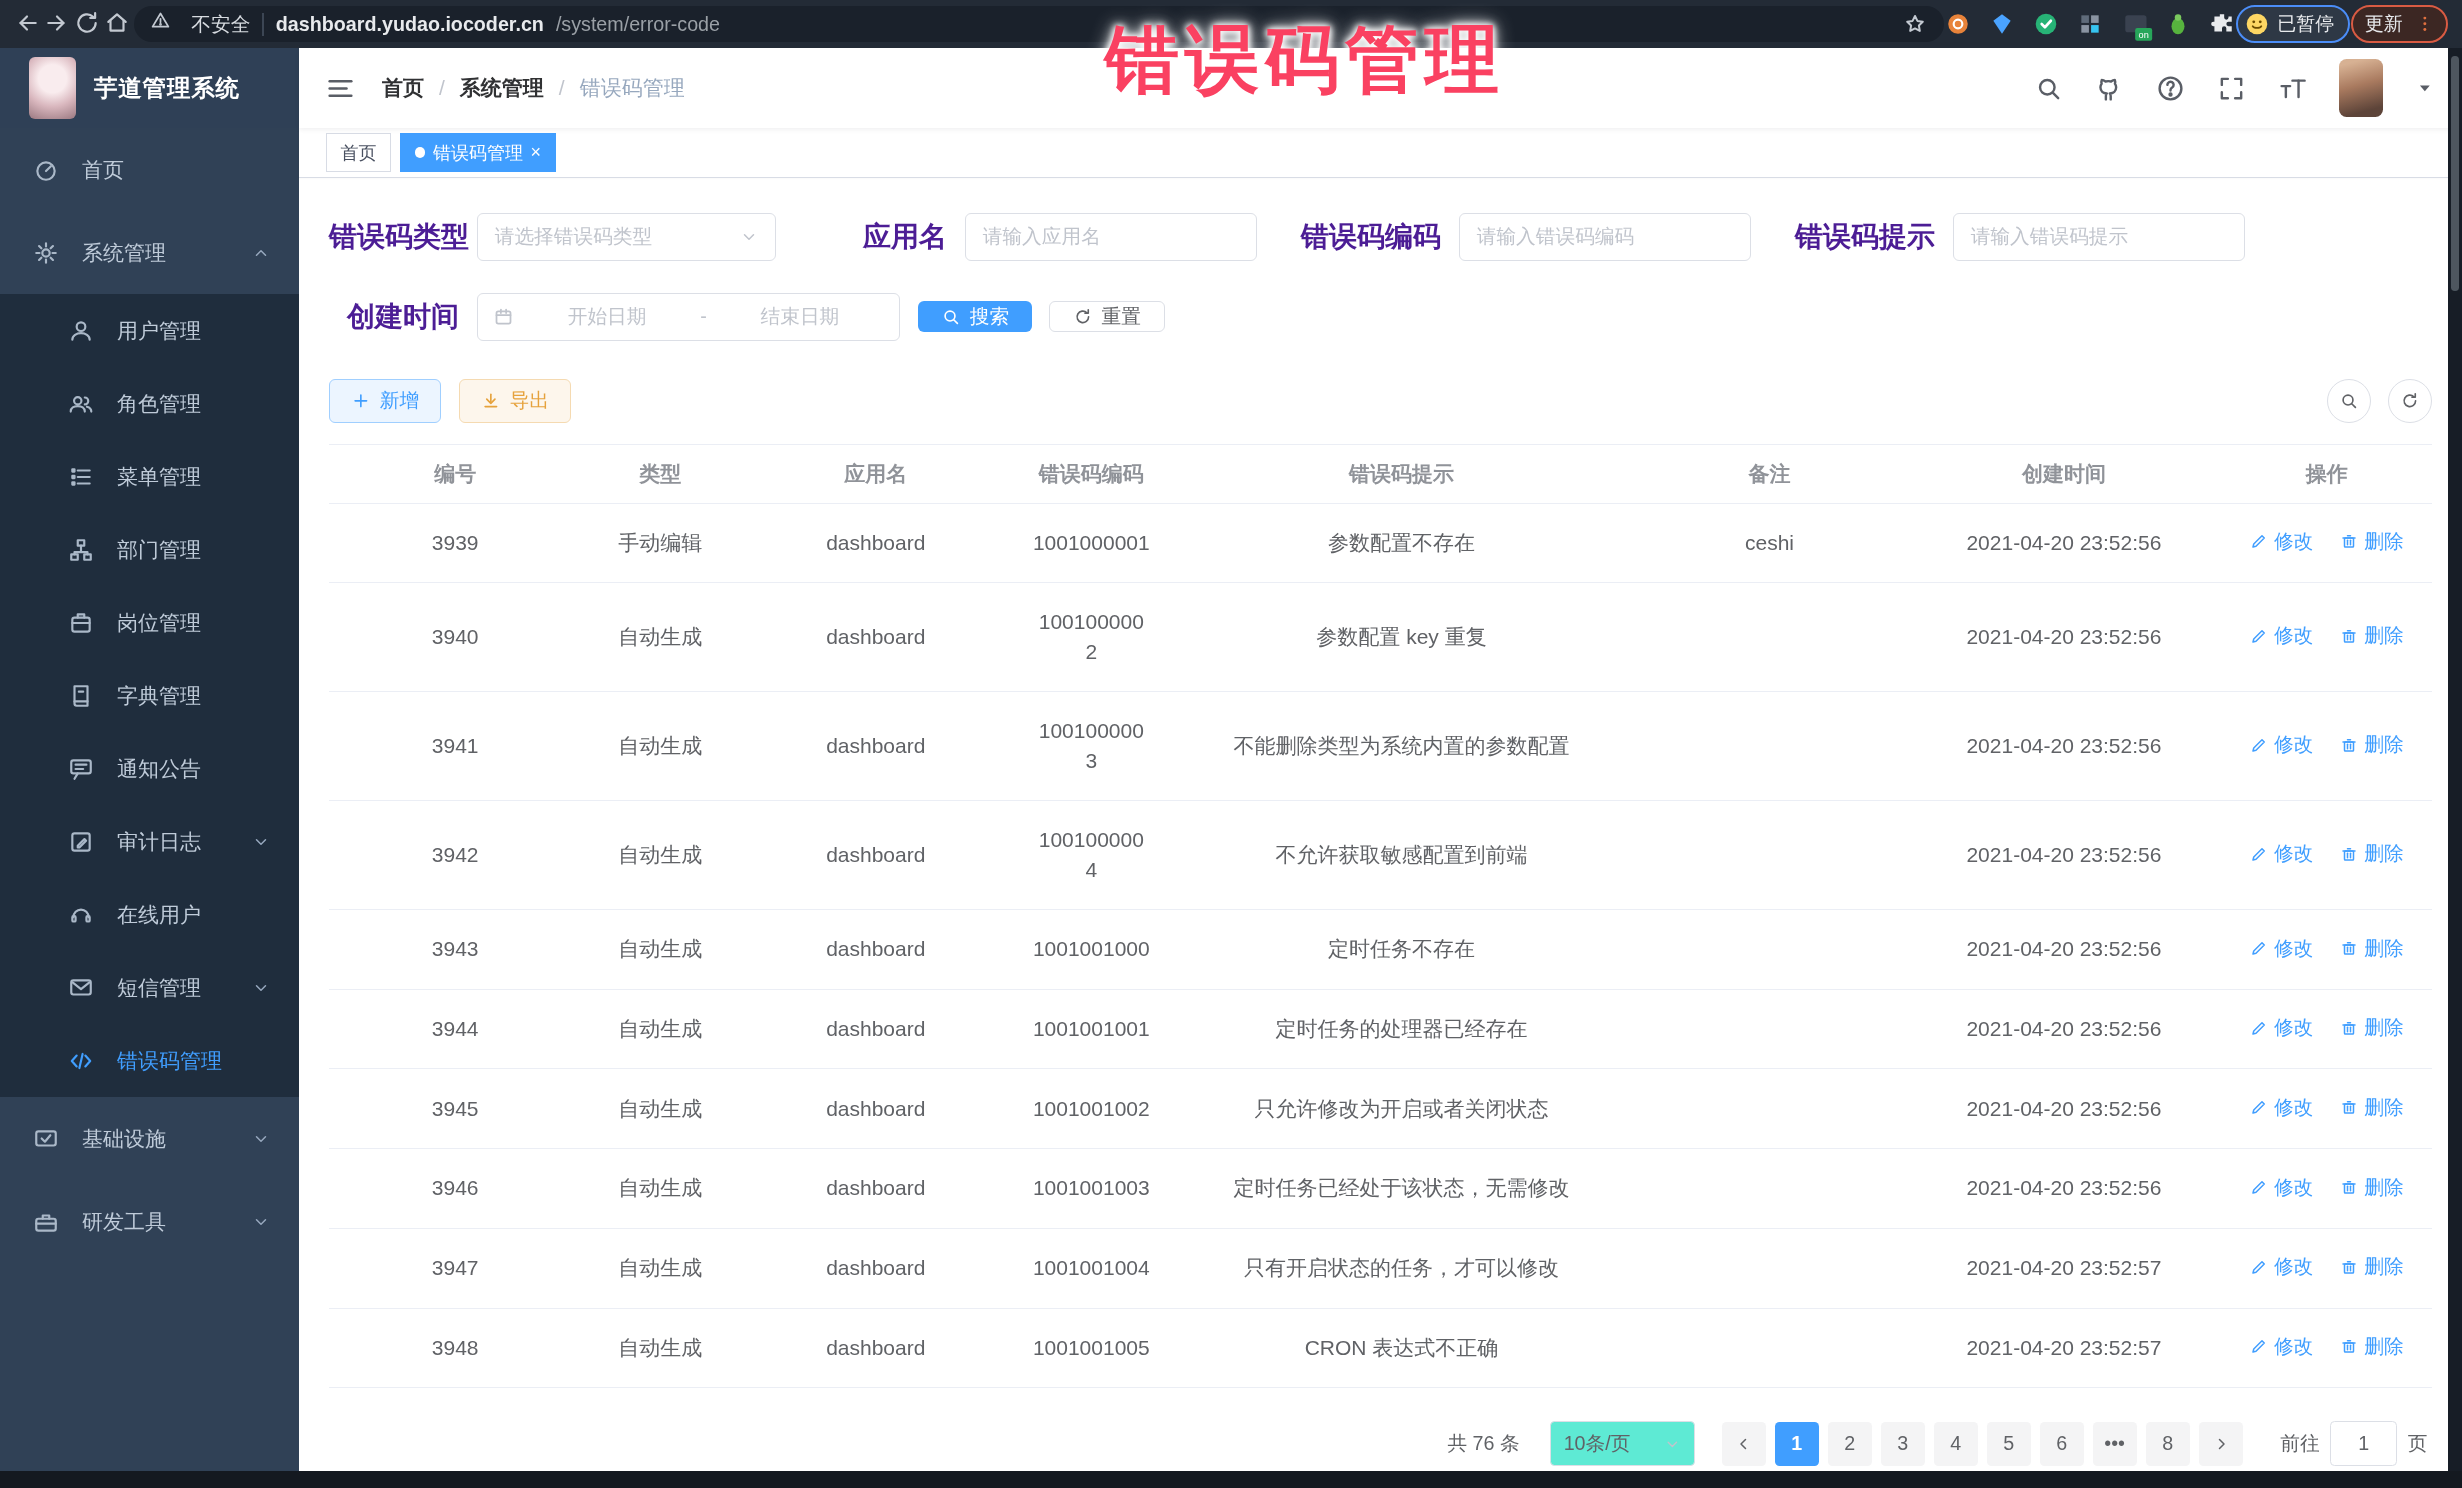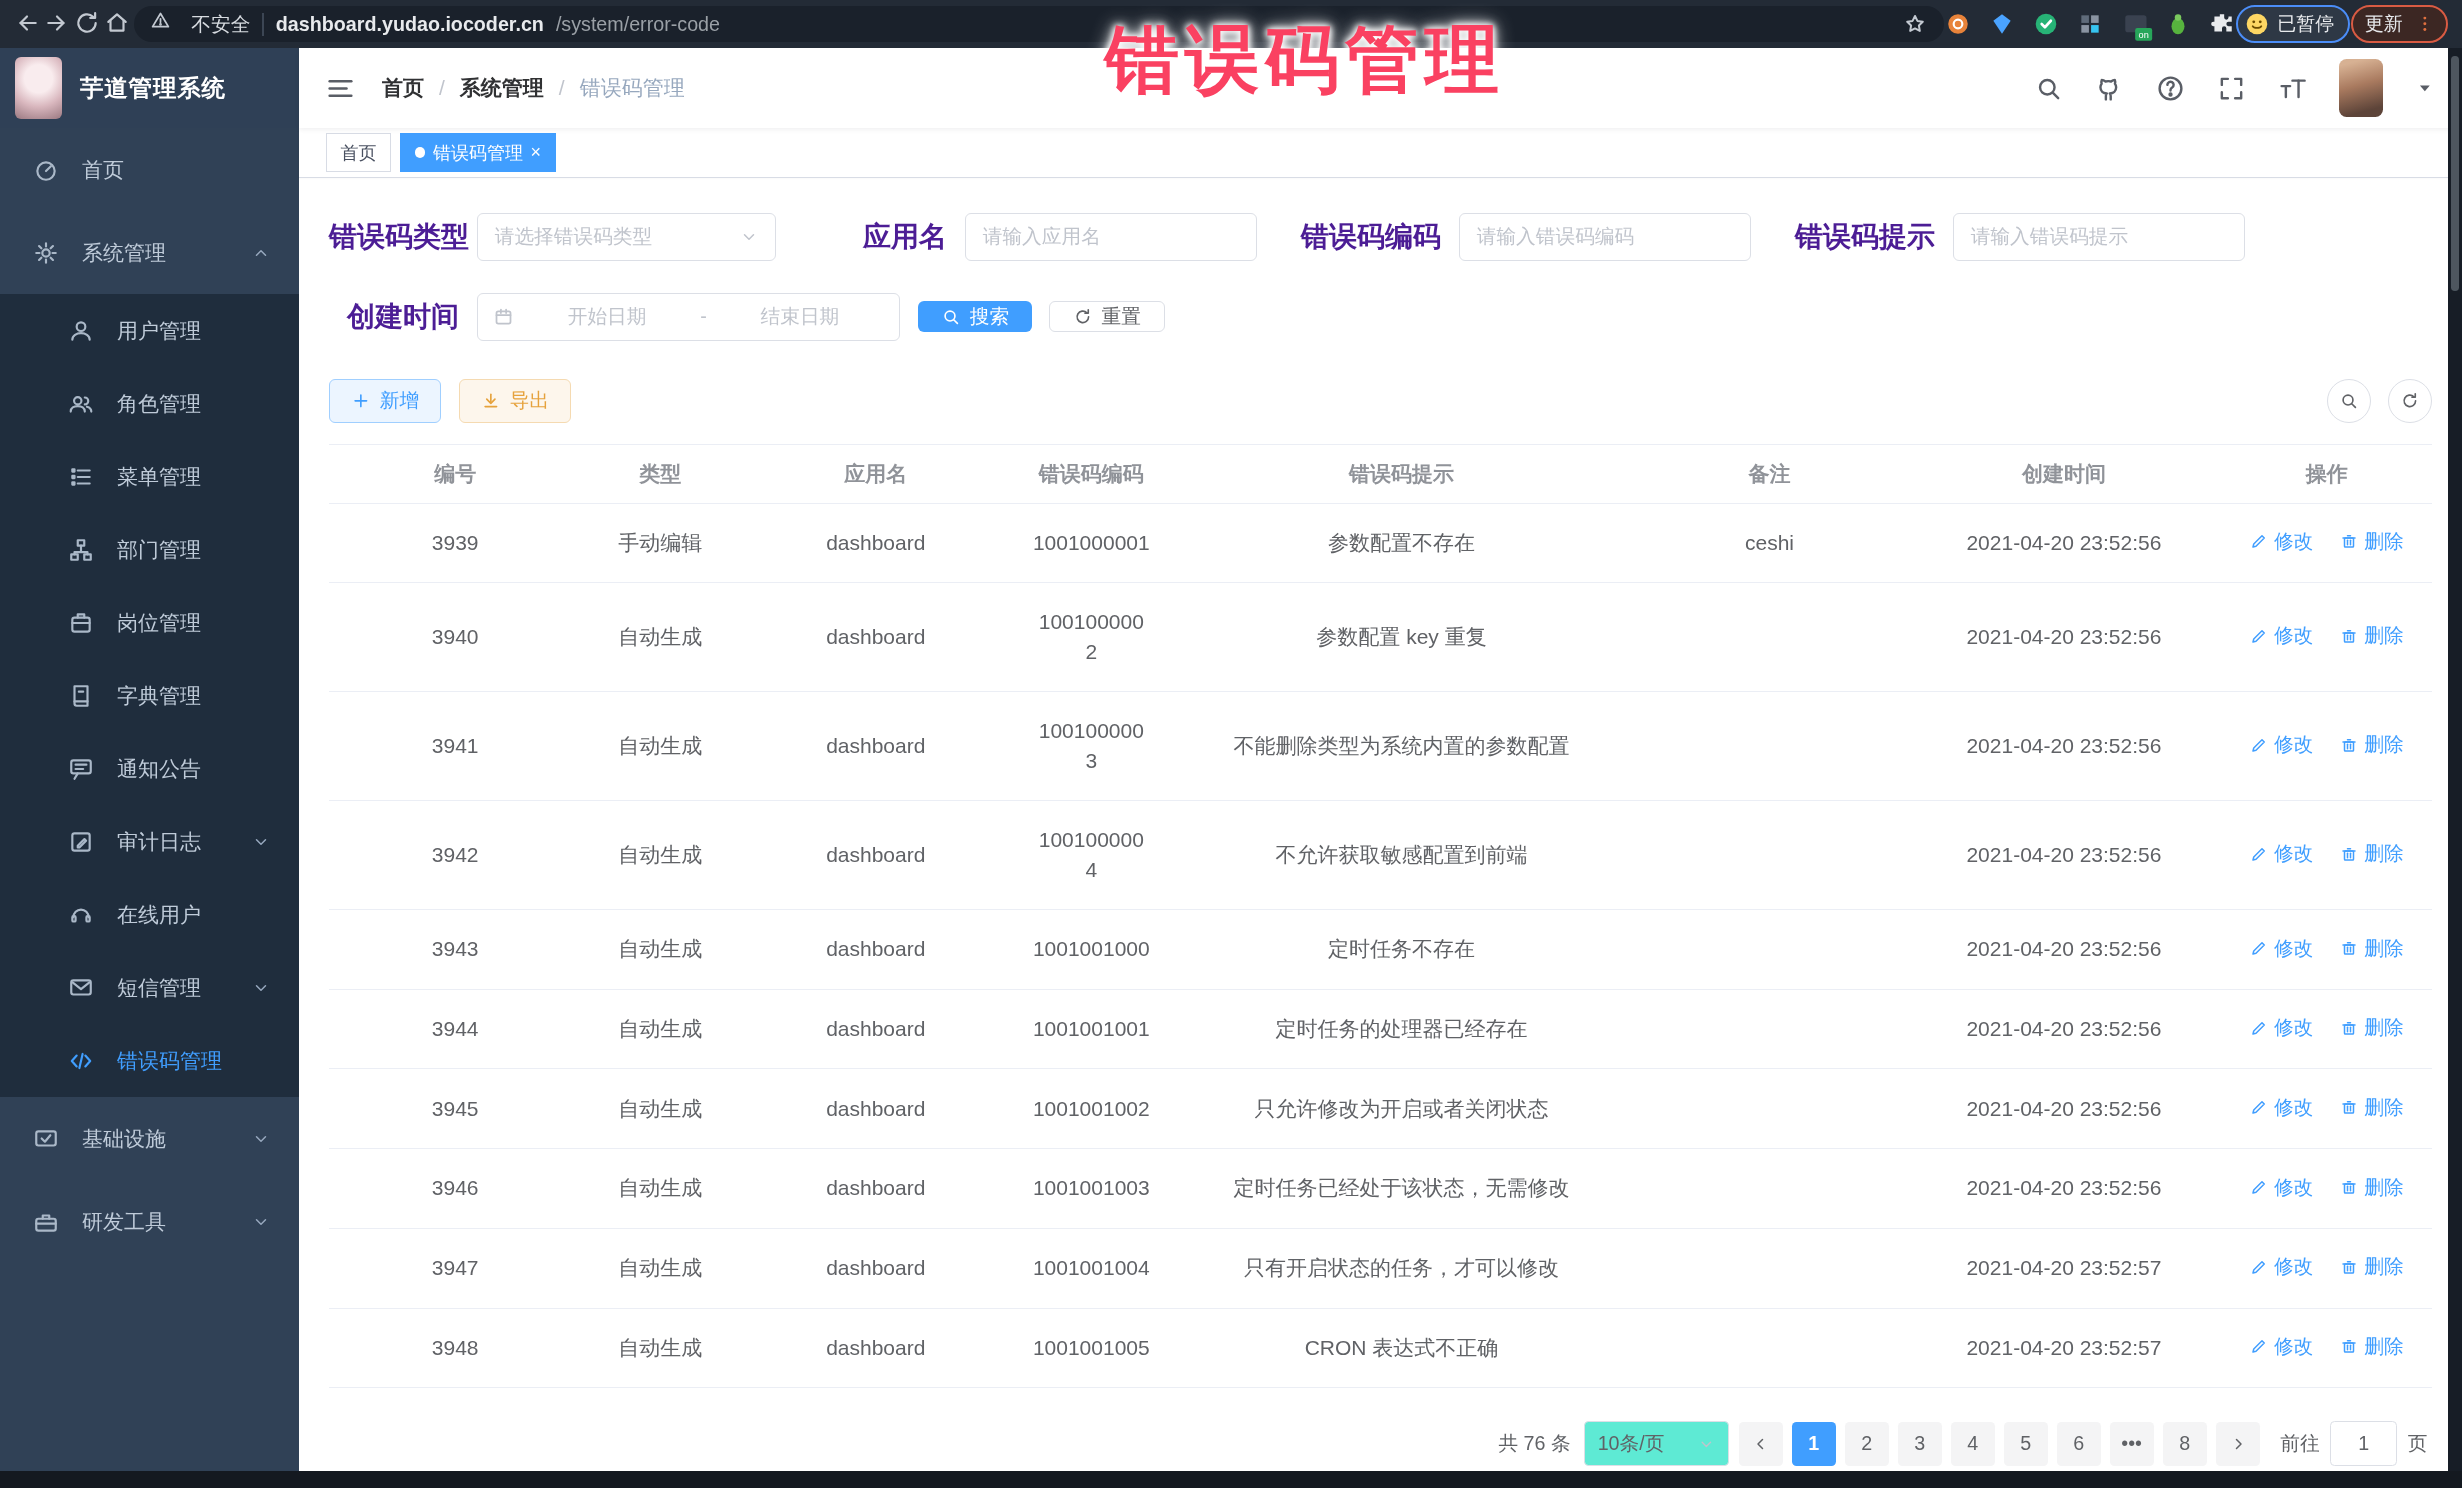--- a/index.html
+++ b/index.html
@@ -22,21 +22,21 @@
     display:flex; align-items:center; gap:7.6px; padding:0 13.6px 0 6px; color:#e8eaed; font-size:19px; flex:none; }
   .update-pill { height:38px; border:2.3px solid #d95b43; border-radius:20.5px; background:#3c2723;
     display:flex; align-items:center; gap:12px; padding:0 12px; color:#e6e8eb; font-size:19px; flex:none; }
   .kebab-ic { width:19.7px; height:19.7px; font-size:19.7px; }
 
   
   .shell { display:flex; height:1423px; position:relative; }
 
   
   .sidebar { width:299px; background:#304156; flex:none; display:flex; flex-direction:column; }
-  .logo-row { height:80px; display:flex; align-items:center; padding-left:15px; gap:18px; background:#2f4056; }
+  .logo-row { height:80px; display:flex; align-items:center; padding-left:29px; gap:18px; background:#2f4056; }
   .logo-img { width:47px; height:62px; border-radius:6px;
     background:radial-gradient(circle at 50% 35%, #f9ecee 0 30%, #d9b7be 60%, #9a7880); flex:none; }
   .logo-title { color:#fff; font-size:23.5px; font-weight:700; letter-spacing:0.8px; }
   .nav { flex:1; overflow:hidden; }
   .nav-item { display:flex; align-items:center; color:#bfcbd9; font-size:21px; cursor:pointer; }
   .nav-item .ic { font-size:26px; margin-right:23px; color:#aab8c8; flex:none; }
   .nav-item.lvl1 { height:83px; padding-left:33px; }
   .nav-item.lvl2 { height:73px; padding-left:68px; background:#1f2d3d; }
   .nav-item .chev { margin-left:auto; margin-right:29px; font-size:18px; color:#97a8be; }
   .nav-item.active { color:#409EFF; }
@@ -103,21 +103,21 @@
     font-size:21px; color:#909399; font-weight:600; text-align:center; }
   td { border-bottom:1.5px solid #ebeef5; padding:23.5px 6px; font-size:21px; color:#606266;
     text-align:center; line-height:1.45; }
   td.code-cell { white-space:pre-line; }
   .op-link { color:#409EFF; display:inline-flex; align-items:center; gap:6px; margin:0 10.6px;
     font-size:19.7px; cursor:pointer; }
   .op-link .oic { font-size:18px; }
 
   
   .pagination { margin-top:33px; display:flex; align-items:center; justify-content:flex-end;
-    gap:10px; font-size:19.7px; color:#606266; padding-right:4.5px; }
+    gap:27px; font-size:19.7px; color:#606266; padding-right:4.5px; }
   .pg-total { margin-right:3px; }
   .pg-size { width:145px; height:45px; border:1.5px solid #dcdfe6; border-radius:4.5px;
     display:flex; align-items:center; padding:0 13px; color:#606266; background:#5eead4; }
   .pg-size .sel-caret { font-size:16.7px; }
   .pager { display:flex; align-items:center; gap:9px; }
   .pg-btn { min-width:44px; height:44px; padding:0 6px; background:#f4f4f5; border-radius:4.5px;
     display:flex; align-items:center; justify-content:center; color:#606266; font-size:19.7px; cursor:pointer; }
   .pg-btn.active { background:#409EFF; color:#fff; font-weight:700; }
   .pg-btn .pic { font-size:18px; }
   .pg-goto { display:flex; align-items:center; gap:10.6px; margin-left:10.6px; }

